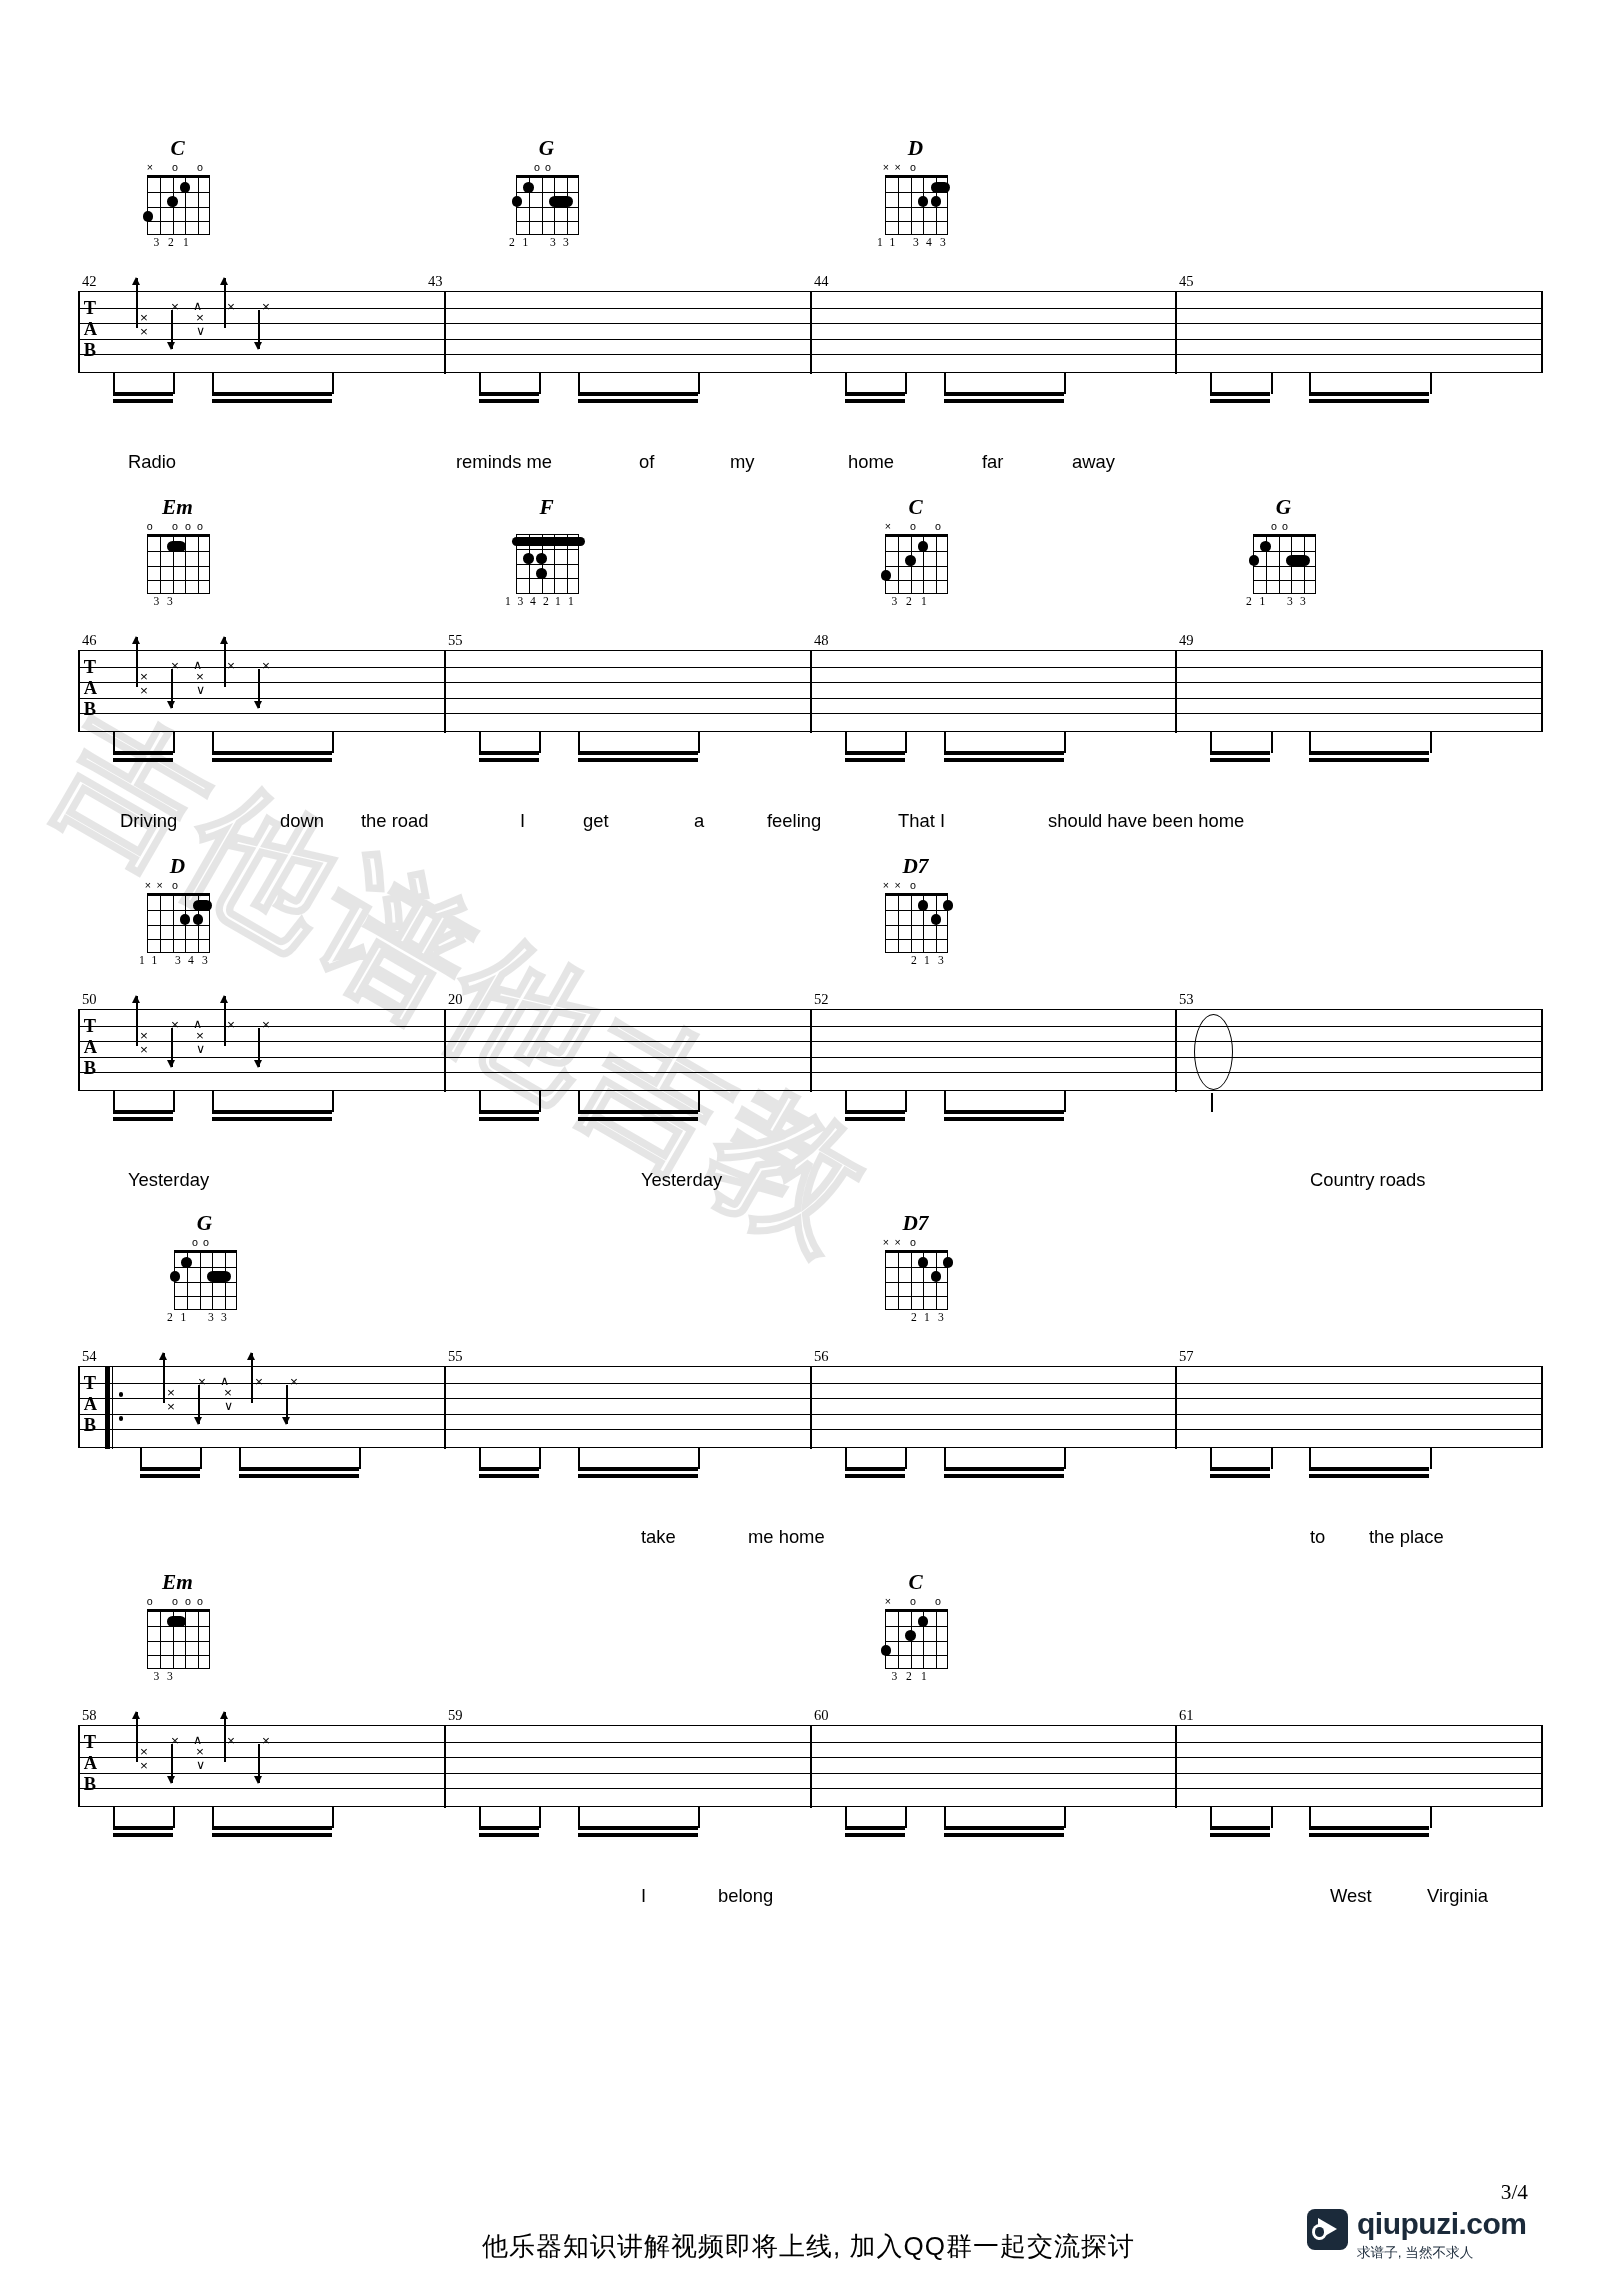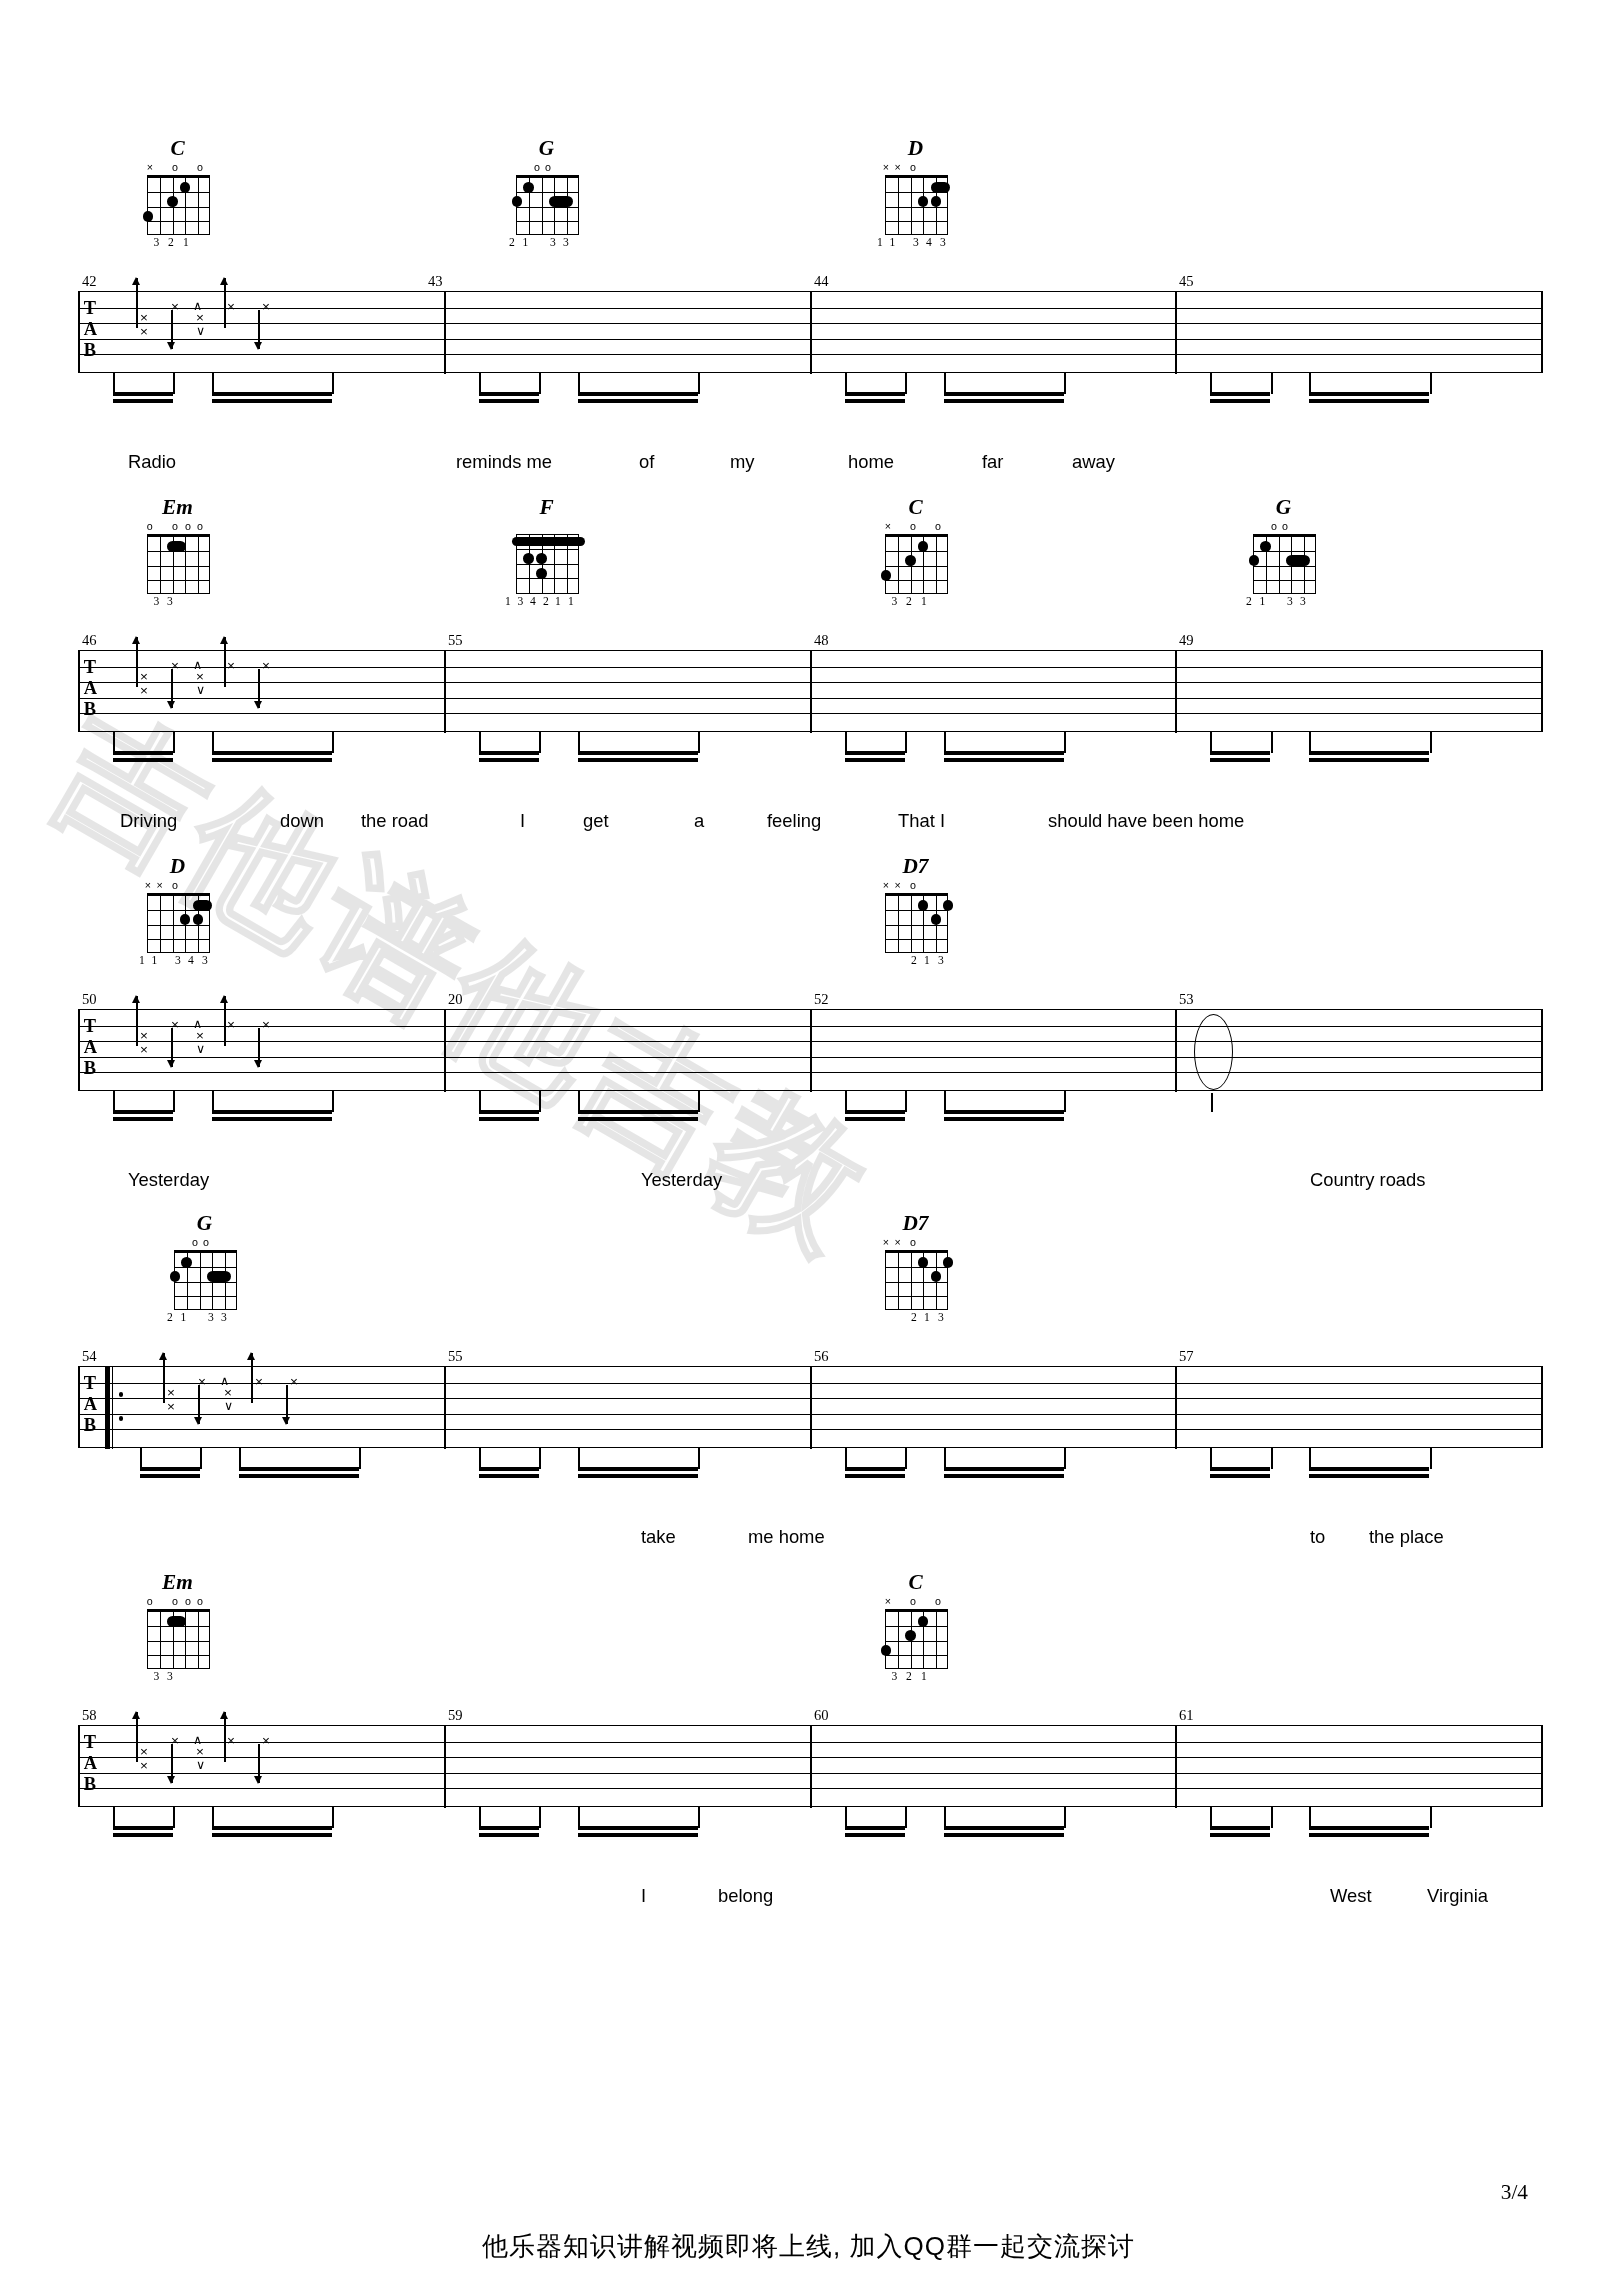--- a/index.html
+++ b/index.html
@@ -1096,15 +1096,20 @@
     <div class="lyric" style="left:563px; top:315px;">I</div>
     <div class="lyric" style="left:640px; top:315px;">belong</div>
     <div class="lyric" style="left:1252px;top:315px;">West</div>
     <div class="lyric" style="left:1349px;top:315px;">Virginia</div>
   </div>
 
   <div class="footer-note" style="top:2228px;">他乐器知识讲解视频即将上线, 加入QQ群一起交流探讨</div>
 
   <div class="page-num">3/4</div>
 
+  <div class="brand">
+    <div class="logo"></div>
+    <div class="b1">qiupuzi.com</div>
+    <div class="b2">求谱子, 当然不求人</div>
+  </div>
 
 </div>
 
 
 </body></html>

